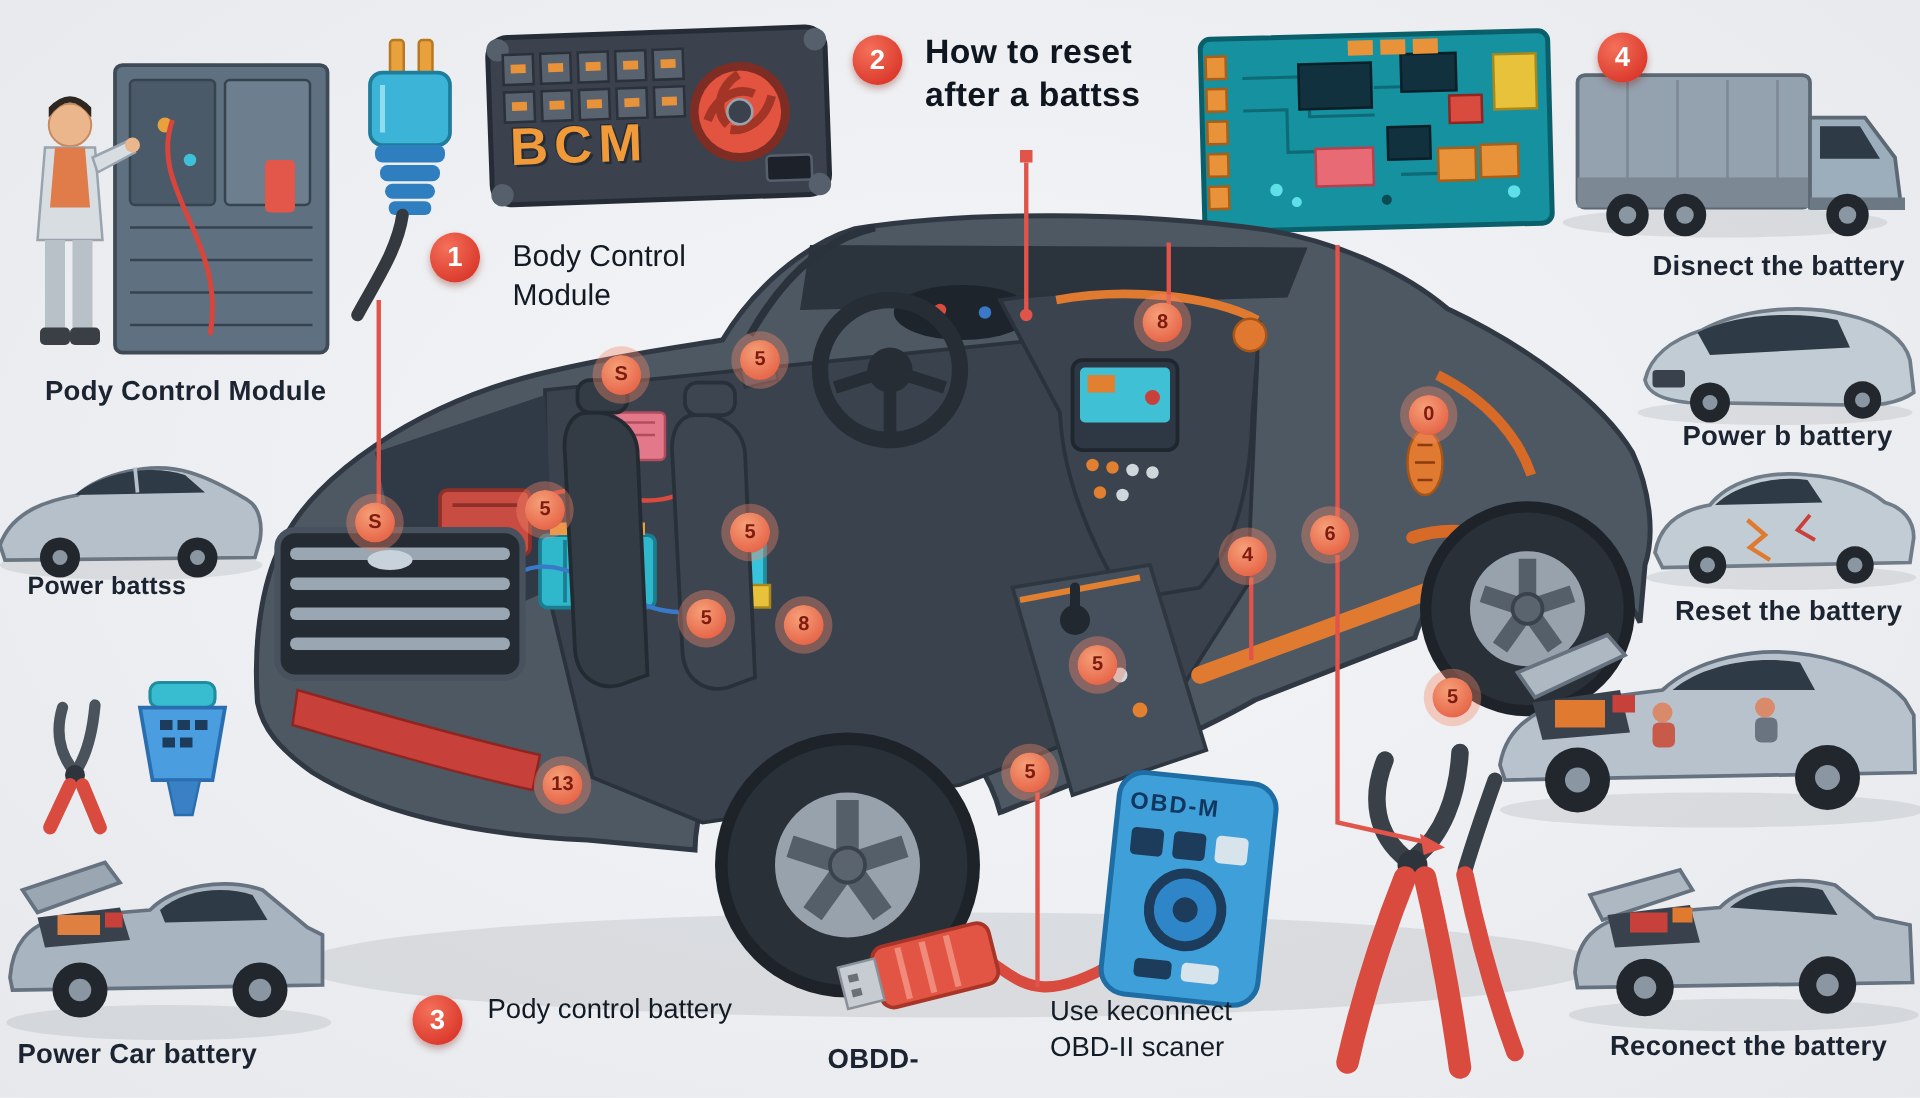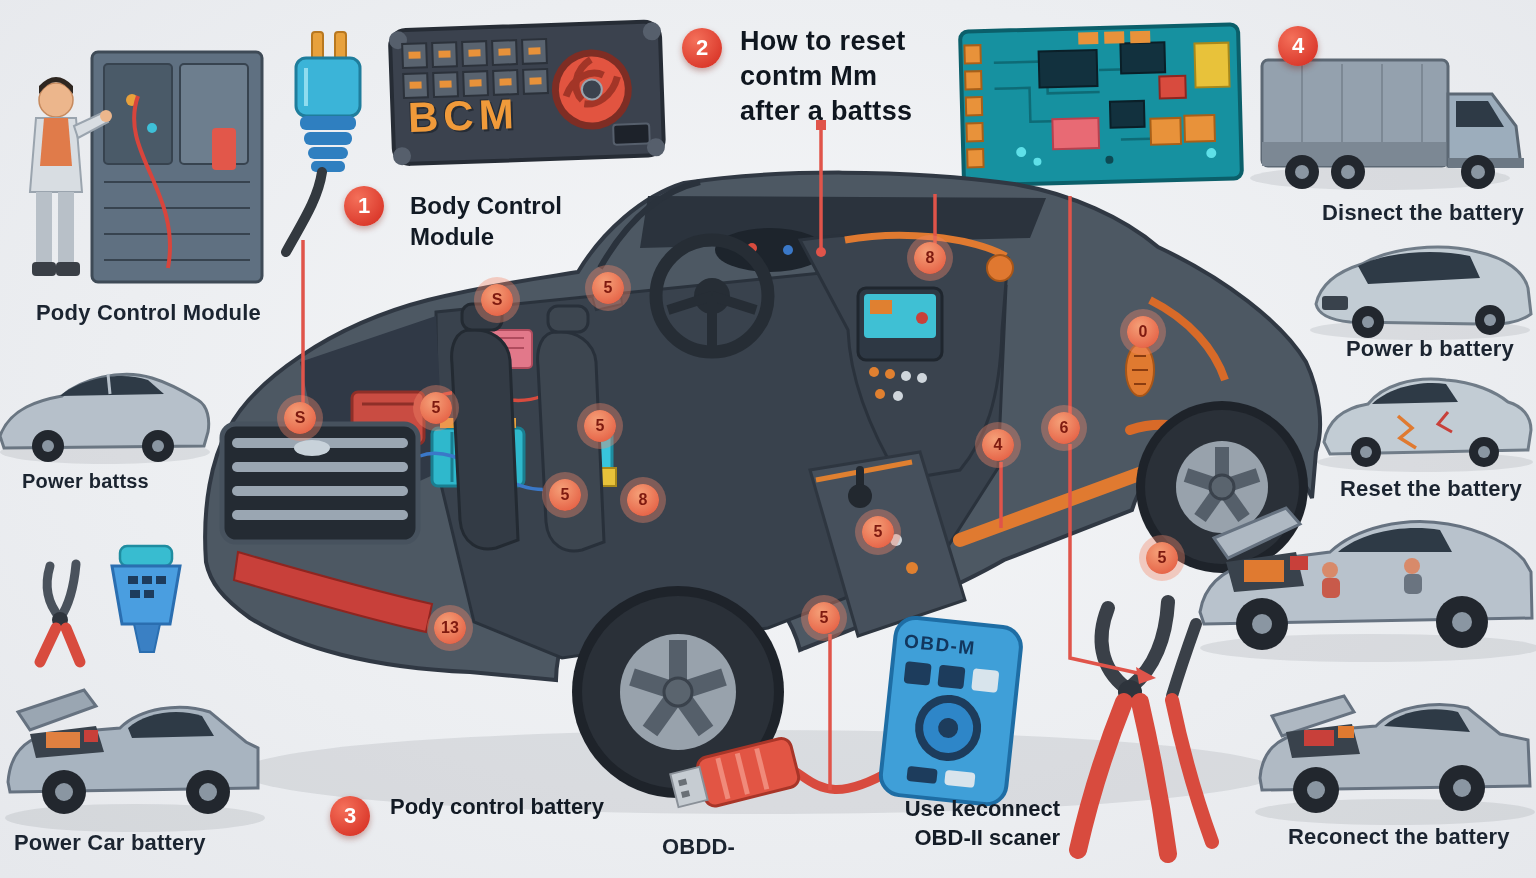--- a/index.html
+++ b/index.html
@@ -3,44 +3,44 @@
 <meta charset="utf-8">
 <style>
   * { margin:0; padding:0; box-sizing:border-box; }
   html,body { width:1536px; height:878px; }
   body { font-family:"Liberation Sans", sans-serif; background:#eef0f3; overflow:hidden; }
   .canvas { position:relative; width:1536px; height:878px;
     background:radial-gradient(ellipse at 50% 45%, #f5f6f8 0%, #eceef1 60%, #e6e8ec 100%); }
   .scene { position:absolute; left:0; top:0; }
 
   .caption { position:absolute; font-weight:700; color:#1b2430; font-size:22px; white-space:nowrap; letter-spacing:.2px; }
-  .caption.small { font-size:20px;margin-top:12px; }
+  .caption.small { font-size:20px; }
 
   .title { position:absolute; font-size:27px; font-weight:700; color:#0f161f; line-height:35px; letter-spacing:.3px; }
-  .step-text { position:absolute; font-size:24px; font-weight:700; color:#121a24; line-height:31px; }
+  .step-text { position:absolute; font-size:24px; font-weight:400; color:#121a24; line-height:31px; }
   .step-text.sm { font-size:22px; line-height:29px; }
 
   .step-badge { position:absolute; width:40px; height:40px; border-radius:50%;
     background:radial-gradient(circle at 35% 30%, #f4705a, #d3281d);
     color:#fff; font-weight:800; font-size:22px; display:flex; align-items:center; justify-content:center;
     box-shadow:0 3px 6px rgba(120,20,10,.35); }
 
   .callout { position:absolute; width:32px; height:32px; border-radius:50%;
     background:radial-gradient(circle at 40% 32%, #f5a078, #e2533a);
     color:#7e1a10; font-weight:800; font-size:16px; display:flex; align-items:center; justify-content:center;
     box-shadow:0 0 0 7px rgba(244,136,108,.38); }
 
   .bcm-text { position:absolute; font-size:42px; font-weight:800; color:#f09a3a;
     letter-spacing:5px; text-shadow:2px 2px 0 #262c35, -1px -1px 0 #262c35; transform:rotate(-2deg); }
 
   .scanner-label { position:absolute; font-size:19px; font-weight:800; color:#12375e;
     letter-spacing:1.5px; transform:rotate(6deg); }
 
-  .scanner-caption { position:absolute; width:220px; text-align:right; font-size:22px;
-    font-weight:700; color:#141c26; line-height:29px; }
+  .scanner-caption { position:absolute; width:220px; text-align:left; font-size:22px;
+    font-weight:400; color:#141c26; line-height:29px; }
 </style>
 </head>
 <body>
 
 <div class="canvas">
 
 <svg class="scene" width="1536" height="878" viewBox="0 0 1536 878">
 
   <g fill="rgba(45,55,66,0.10)">
     <ellipse cx="760" cy="772" rx="520" ry="42"></ellipse>
@@ -442,21 +442,20 @@
     <path d="M935 194 V 246"></path>
     <path d="M1070 196 V 418"></path>
     <path d="M1070 444 V 658 L 1142 674"></path>
     <path d="M1156 678 l -20 -11 l 3 17 Z" fill="#e0544a" stroke="none"></path>
   </g>
 </svg>
 
   <div class="step-badge" style="left:682px;top:28px">2</div>
   <div class="title" style="left:740px;top:24px">
     <div>How to reset</div>
-    <div>contm Mm</div>
     <div>after a battss</div>
   </div>
 
   <div class="step-badge" style="left:344px;top:186px">1</div>
   <div class="step-text" style="left:410px;top:190px">
     <div>Body Control</div>
     <div>Module</div>
   </div>
 
   <div class="step-badge" style="left:330px;top:796px">3</div>

